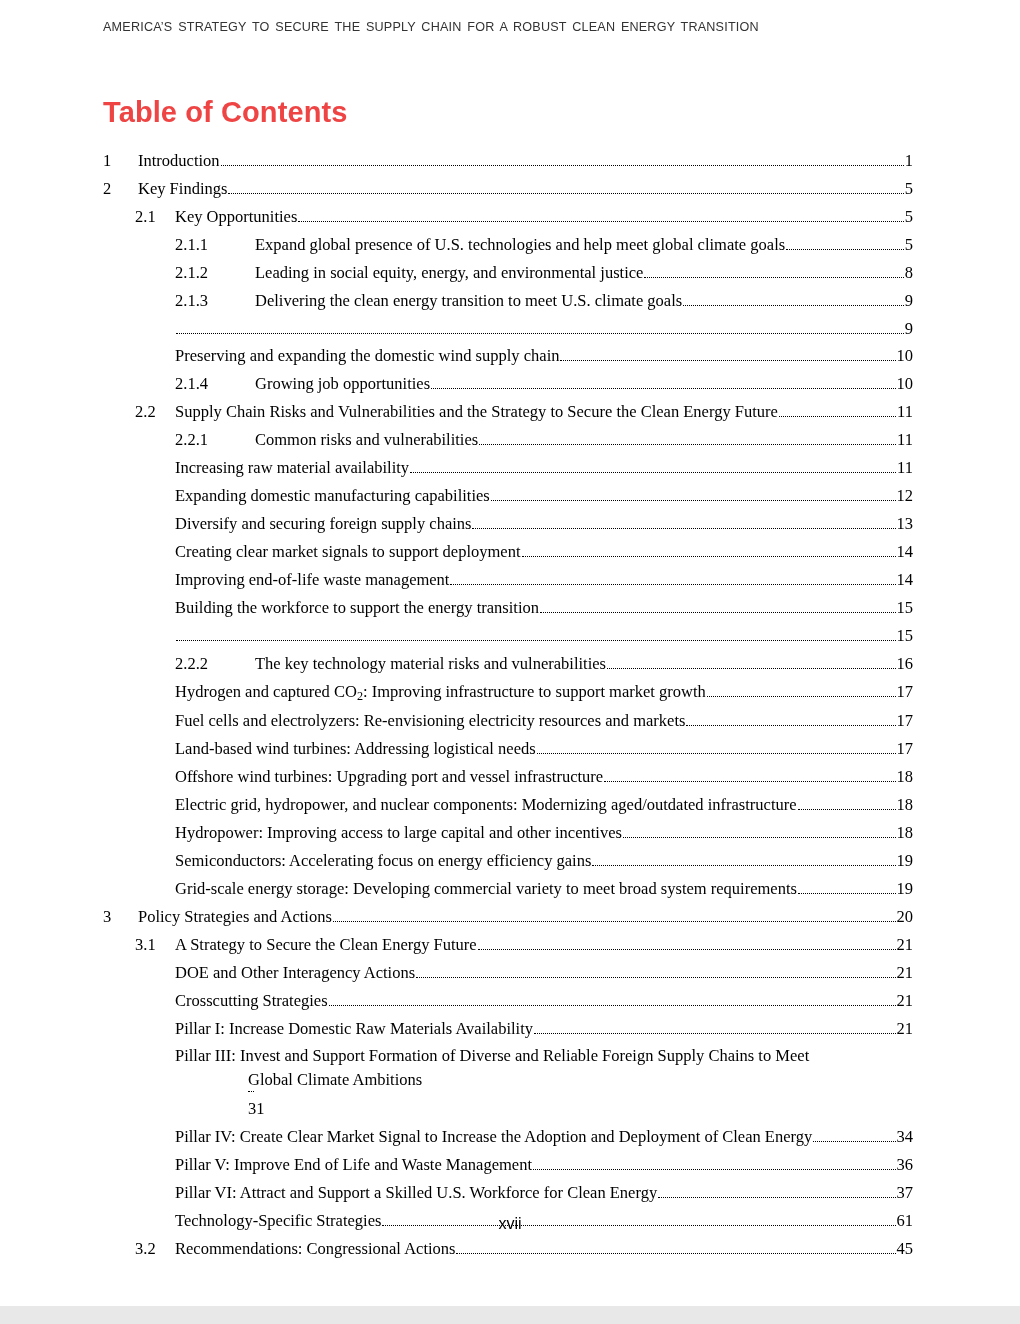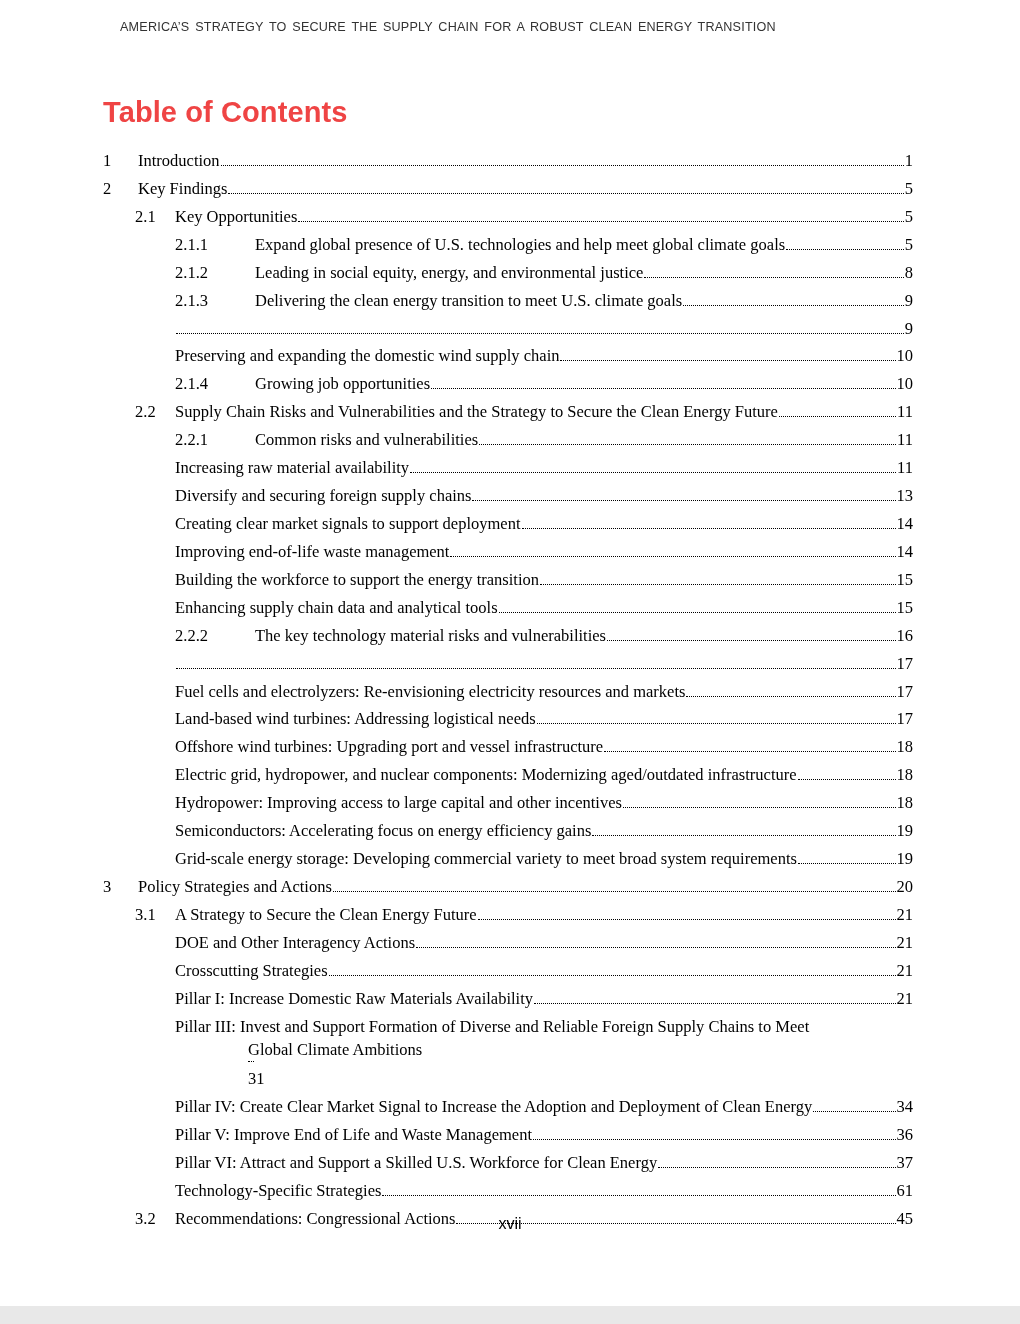--- a/index.html
+++ b/index.html
@@ -12,21 +12,21 @@
     height: 1324px;
     background: #ffffff;
     position: relative;
     box-sizing: border-box;
     font-family: "Liberation Serif", serif;
     overflow: hidden;
   }
   .running-head {
     position: absolute;
     top: 20px;
-    left: 120px;
+    left: 103px;
     right: 100px;
     font-family: "Liberation Sans", sans-serif;
     font-size: 12.6px;
     letter-spacing: 0.2px;
     color: #333333;
     word-spacing: 2px;
   }
   .content {
     position: absolute;
     top: 96px;
@@ -191,20 +191,26 @@
           <span class="pg">11</span>
         </div>
         <div class="row lvlp">
           <span class="num"></span>
           <span class="txt">Increasing raw material availability</span>
           <span class="dots"></span>
           <span class="pg">11</span>
         </div>
         <div class="row lvlp">
           <span class="num"></span>
+          <span class="txt">Expanding domestic manufacturing capabilities</span>
+          <span class="dots"></span>
+          <span class="pg">12</span>
+        </div>
+        <div class="row lvlp">
+          <span class="num"></span>
           <span class="txt">Diversify and securing foreign supply chains</span>
           <span class="dots"></span>
           <span class="pg">13</span>
         </div>
         <div class="row lvlp">
           <span class="num"></span>
           <span class="txt">Creating clear market signals to support deployment</span>
           <span class="dots"></span>
           <span class="pg">14</span>
         </div>
@@ -215,32 +221,32 @@
           <span class="pg">14</span>
         </div>
         <div class="row lvlp">
           <span class="num"></span>
           <span class="txt">Building the workforce to support the energy transition</span>
           <span class="dots"></span>
           <span class="pg">15</span>
         </div>
         <div class="row lvlp">
           <span class="num"></span>
-          <span class="txt">Enhancing supply chain data and analytical tools</span>
           <span class="dots"></span>
           <span class="pg">15</span>
         </div>
         <div class="row lvl3">
           <span class="num">2.2.2</span>
           <span class="txt">The key technology material risks and vulnerabilities</span>
           <span class="dots"></span>
           <span class="pg">16</span>
         </div>
         <div class="row lvlp">
           <span class="num"></span>
+          <span class="txt">Hydrogen and captured CO<span class="sub">2</span>: Improving infrastructure to support market growth</span>
           <span class="dots"></span>
           <span class="pg">17</span>
         </div>
         <div class="row lvlp">
           <span class="num"></span>
           <span class="txt">Fuel cells and electrolyzers: Re-envisioning electricity resources and markets</span>
           <span class="dots"></span>
           <span class="pg">17</span>
         </div>
         <div class="row lvlp">

